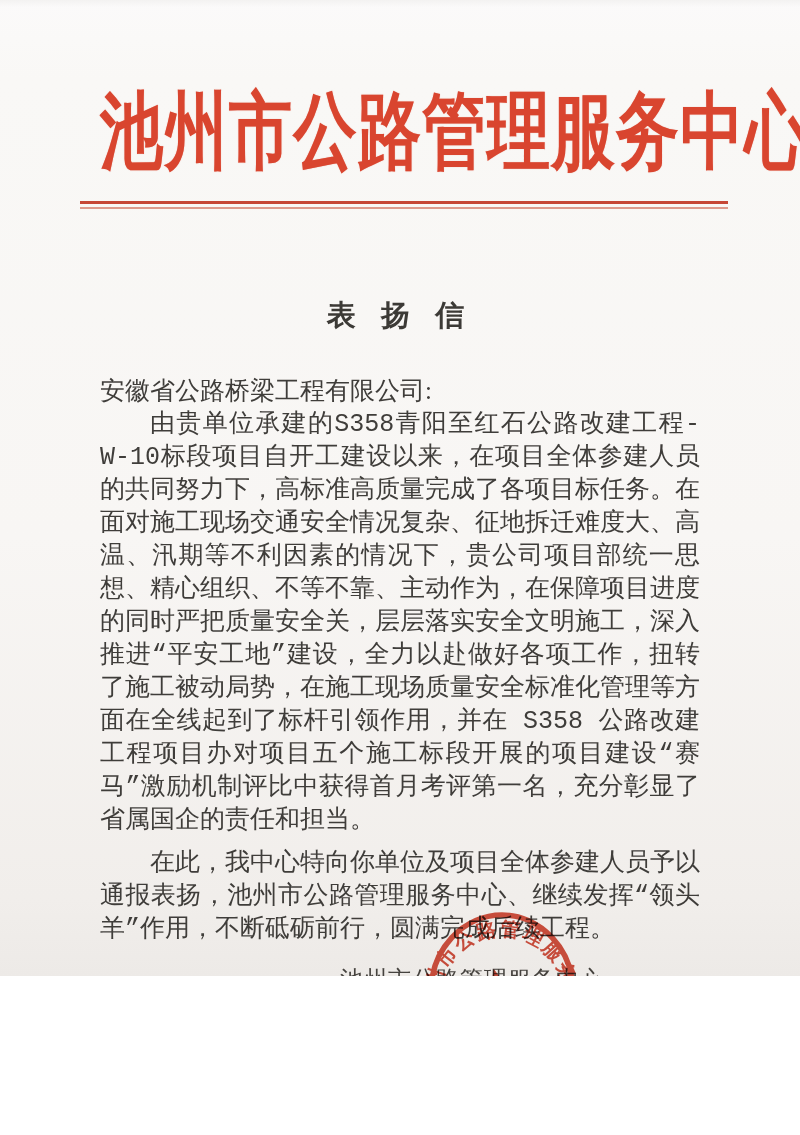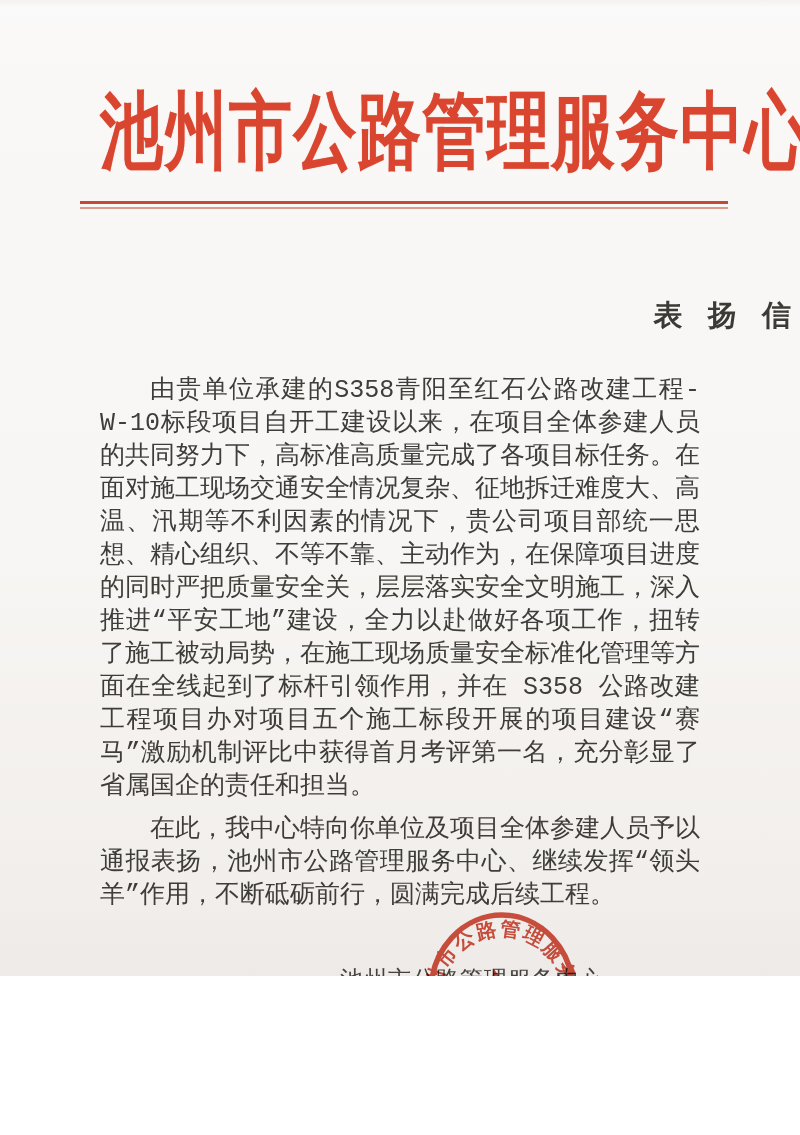--- a/index.html
+++ b/index.html
@@ -19,21 +19,21 @@
     transform:scale(0.75,1);transform-origin:50% 50%;
     letter-spacing:2px;
     text-shadow:0 0 1px rgba(217,69,47,.55);
     white-space:nowrap;
   }
   .head-rule{position:absolute;top:201px;left:80px;right:72px;height:8px;}
   .head-rule .r1{height:0;border-top:3px solid #c64736;}
   .head-rule .r2{height:0;border-top:2px solid #dd9a8c;margin-top:3px;}
   .title{
     position:absolute;top:296px;left:0;width:100%;
-    text-align:right;
+    text-align:center;
     font-size:29px;font-weight:bold;color:#3c3a36;
     letter-spacing:9px;
   }
   .body-text{
     position:absolute;top:374px;left:100px;width:600px;
     font-size:25px;line-height:33px;
     color:#3f3d3a;
     text-align:justify;
     text-justify:inter-character;
   }
@@ -68,20 +68,21 @@
   <div class="letterhead">池州市公路管理服务中心</div>
 
   <div class="head-rule">
     <div class="r1"></div>
     <div class="r2"></div>
   </div>
 
   <div class="title">表 扬 信</div>
 
   <div class="body-text">
+    <div class="salutation">安徽省公路桥梁工程有限公司:</div>
     <p>由贵单位承建的S358青阳至红石公路改建工程-W-10标段项目自开工建设以来，在项目全体参建人员的共同努力下，高标准高质量完成了各项目标任务。在面对施工现场交通安全情况复杂、征地拆迁难度大、高温、汛期等不利因素的情况下，贵公司项目部统一思想、精心组织、不等不靠、主动作为，在保障项目进度的同时严把质量安全关，层层落实安全文明施工，深入推进“平安工地”建设，全力以赴做好各项工作，扭转了施工被动局势，在施工现场质量安全标准化管理等方面在全线起到了标杆引领作用，并在 S358 公路改建工程项目办对项目五个施工标段开展的项目建设“赛马”激励机制评比中获得首月考评第一名，充分彰显了省属国企的责任和担当。</p>
     <p>在此，我中心特向你单位及项目全体参建人员予以通报表扬，池州市公路管理服务中心、继续发挥“领头羊”作用，不断砥砺前行，圆满完成后续工程。</p>
   </div>
 
   <div class="signature">池州市公路管理服务中心</div>
   <div class="date">2023 年 7 月 8 日</div>
 
   <svg class="stamp" viewBox="0 0 176 172" xmlns="http://www.w3.org/2000/svg">
     <defs>
       <path id="seal-arc" d="M 26 114 A 64 66 0 1 1 150 114" fill="none"></path>

